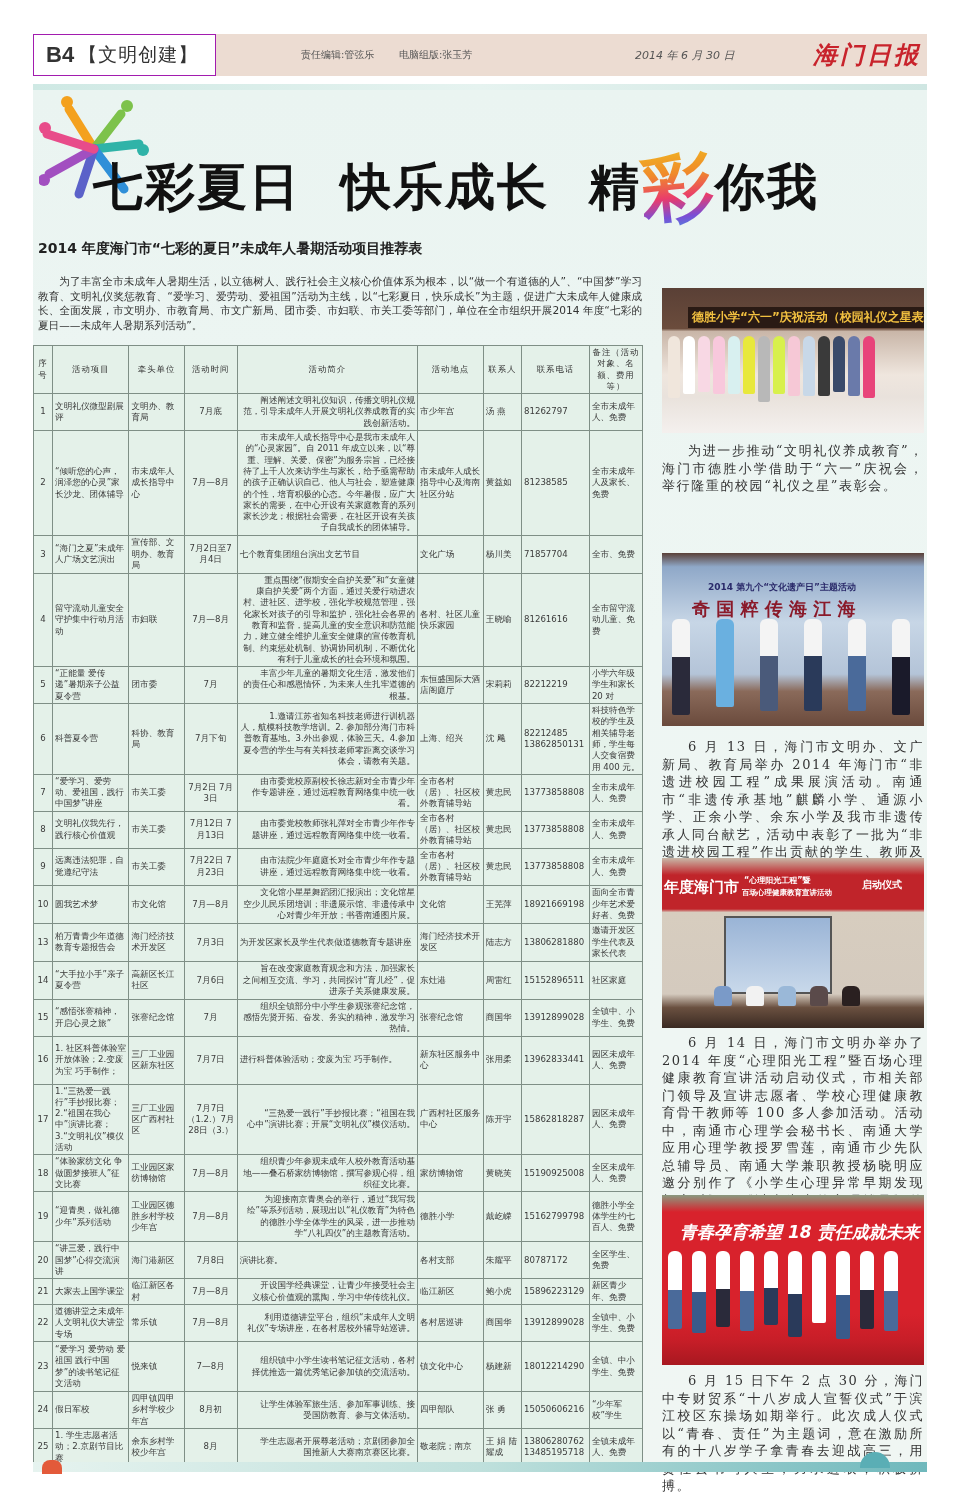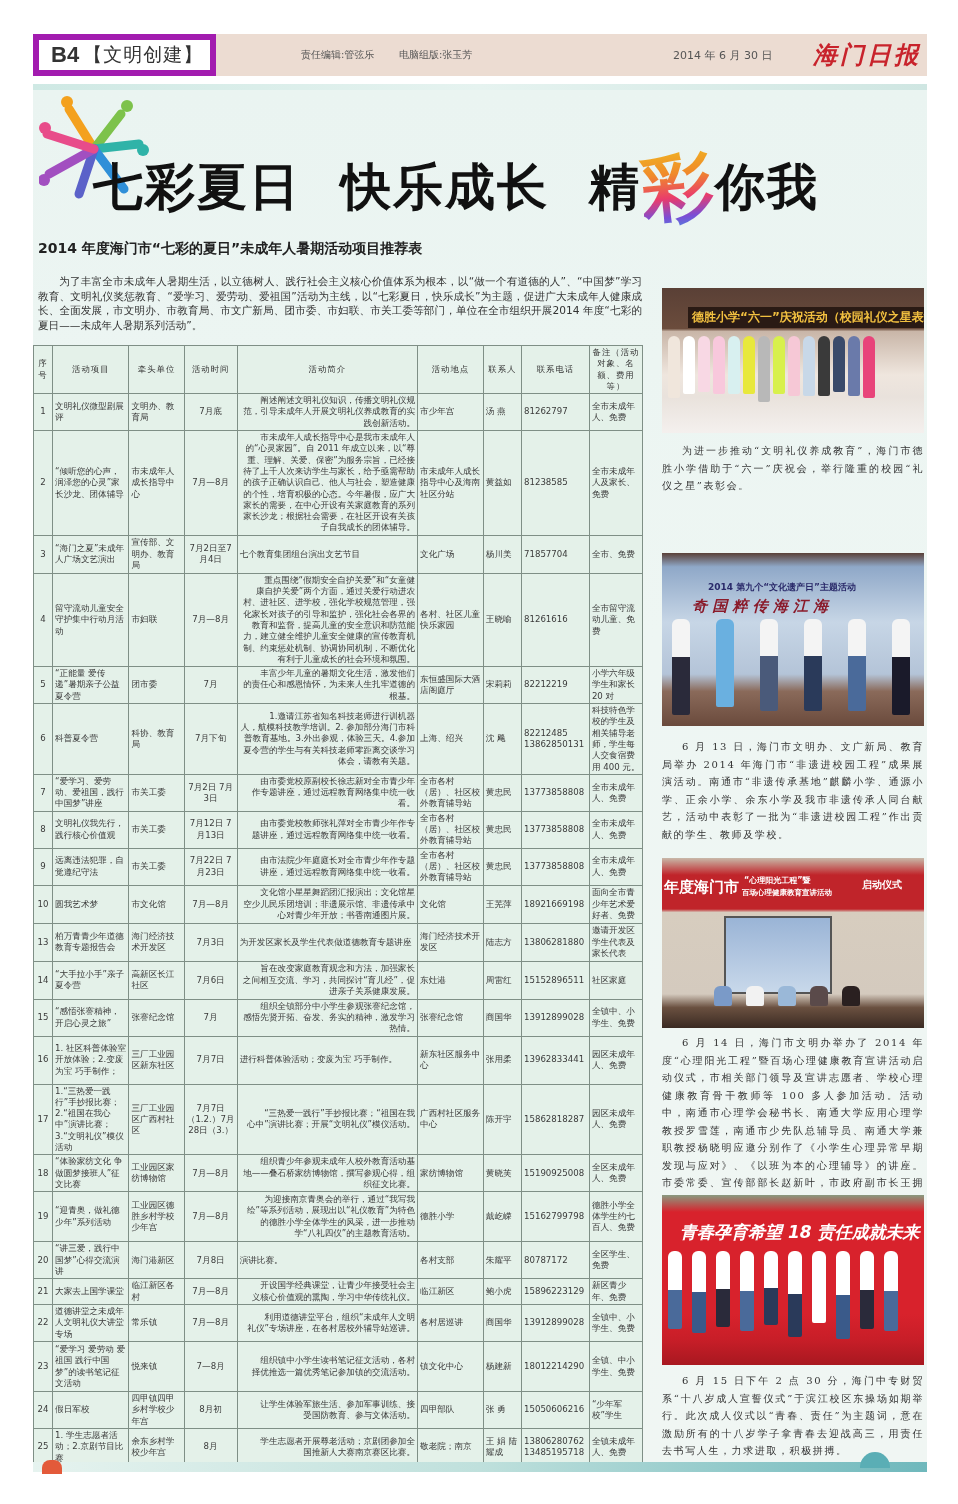--- a/index.html
+++ b/index.html
@@ -1,25 +1,25 @@
 <!DOCTYPE html>
 <html><head>
 <meta charset="utf-8">
 <style>
   * { box-sizing: border-box; margin: 0; padding: 0; }
   html, body { width: 958px; height: 1504px; background: #ffffff; overflow: hidden; }
   body { font-family: "DejaVu Serif", "Liberation Serif", serif; color: #2a2a2a; position: relative; }
 
   .masthead { position: absolute; left: 33px; top: 34px; width: 894px; height: 42px; background: #ecdcd2; }
-  .masthead .pagebox { position: absolute; left: 0; top: 0; width: 183px; height: 42px; background: #fff; border: 6px solid #a21caf; display: flex; align-items: center; padding-left: 12px; }
+  .masthead .pagebox { position: absolute; left: 0; top: 0; width: 183px; height: 42px; background: #fff; border: 1px solid #a21caf; display: flex; align-items: center; padding-left: 12px; }
   .masthead .pageno { font-family: "Liberation Sans", sans-serif; font-weight: bold; font-size: 22px; color: #333; margin-right: 4px; }
   .masthead .section { font-family: "DejaVu Serif", serif; font-size: 19px; color: #333; letter-spacing: 1px; }
   .masthead .editor { position: absolute; left: 268px; top: 14px; font-size: 10px; color: #555; font-family: "DejaVu Sans", sans-serif; }
   .masthead .layout { position: absolute; left: 366px; top: 14px; font-size: 10px; color: #555; font-family: "DejaVu Sans", sans-serif; }
-  .masthead .date { position: absolute; left: 640px; top: 14px; font-size: 11px; color: #555; font-family: "DejaVu Sans", sans-serif; }
+  .masthead .date { position: absolute; left: 602px; top: 14px; font-size: 11px; color: #555; font-family: "DejaVu Sans", sans-serif; font-style: italic; }
   .masthead .logo { position: absolute; left: 780px; top: 5px; font-size: 24px; color: #c8232c; font-style: italic; font-weight: bold; letter-spacing: 3px; font-family: "DejaVu Serif", serif; }
 
   .stripe { position: absolute; left: 33px; top: 84px; width: 894px; height: 6px; background: linear-gradient(90deg, #cfe9e4, #e6f3f0, #cfe6e2); }
 
   .panel { position: absolute; left: 33px; top: 90px; width: 894px; height: 1372px; background: linear-gradient(180deg, #eaf4f1 0%, #eef6f3 40%, #f0f6f3 100%); }
 
   .banner { position: absolute; left: 33px; top: 90px; width: 894px; height: 140px; }
   .banner .star { position: absolute; left: 6px; top: 4px; width: 110px; height: 110px; }
   .banner .headline { position: absolute; left: 60px; top: 42px; font-size: 50px; font-weight: bold; color: #111; letter-spacing: 2px; font-family: "DejaVu Serif", serif; white-space: nowrap; }
   .banner .headline span { display: inline-block; }
@@ -32,21 +32,21 @@
   table.rec { position: absolute; left: 33px; top: 345px; width: 610px; border-collapse: collapse; table-layout: fixed; font-family: "DejaVu Sans", sans-serif; font-size: 8.6px; line-height: 11.3px; color: #3a3a3a; background: #e4f1e9; }
   table.rec th, table.rec td { border: 1px solid #7f8f86; padding: 1px 2px; vertical-align: middle; overflow: hidden; }
   table.rec th { font-weight: normal; text-align: center; font-size: 8.4px; color: #333; letter-spacing: 1px; height: 42px; }
   table.rec td.no { text-align: center; }
   table.rec td.time { text-align: center; }
   table.rec td.phone { text-align: left; }
   table.rec td.desc { text-indent: 2em; text-align: right; }
   table.rec td.plain { text-indent: 0; }
 
   .photo { position: absolute; left: 662px; width: 262px; overflow: hidden; }
-  .caption { position: absolute; left: 662px; width: 262px; font-size: 10px; line-height: 17.5px; color: #333; text-indent: 2em; letter-spacing: 1.6px; text-align: justify; font-family: "DejaVu Serif", serif; }
+  .caption { position: absolute; left: 662px; width: 262px; font-size: 13px; line-height: 17.5px; color: #333; text-indent: 2em; letter-spacing: 1.6px; text-align: justify; font-family: "DejaVu Serif", serif; }
 
   .p1 { top: 288px; height: 145px; background: linear-gradient(180deg, #5a4036 0%, #6b4c3c 28%, #c9b6a8 30%, #efe6de 60%, #e9e2dc 75%, #f4f0ee 100%); }
   .p2 { top: 553px; height: 173px; background: linear-gradient(180deg, #5a4038 0%, #8fa8c8 8%, #c7d6e6 40%, #b4c4d8 70%, #8a6a5a 80%, #6a4a3c 100%); }
   .p3 { top: 858px; height: 170px; background: linear-gradient(180deg, #c8b8a8 0%, #c0242a 10%, #c0242a 30%, #d7cdbf 32%, #d4cabe 80%, #6a5040 88%, #3a2a22 100%); }
   .p4 { top: 1195px; height: 170px; background: linear-gradient(180deg, #8a9a80 0%, #d8222c 10%, #d8222c 70%, #c81e28 85%, #a81820 100%); }
 
   .ptext { position: absolute; font-family: "DejaVu Sans", sans-serif; font-weight: bold; white-space: nowrap; }
 
   .people { position: absolute; display: flex; gap: 3px; }
   .person { width: 12px; border-radius: 6px 6px 2px 2px; }
@@ -395,21 +395,21 @@
     <div class="person" style="height:60px;background:#3a3a3a"></div>
     <div class="person" style="height:56px;background:#3a4a6a"></div>
     <div class="person" style="height:60px;background:#6a7aaa"></div>
     <div class="person" style="height:62px;background:#e8447a"></div>
   </div>
 </div>
 <p class="caption" style="top:442px;">为进一步推动“文明礼仪养成教育”，海门市德胜小学借助于“六一”庆祝会，举行隆重的校园“礼仪之星”表彰会。</p>
 
 <div class="photo p2">
   <div class="ptext" style="left:46px;top:28px;font-size:9px;color:#2a2a6a;">2014 第九个“文化遗产日”主题活动</div>
-  <div class="ptext" style="left:30px;top:44px;font-size:15px;color:#8a1a2a;font-style:italic;">奇 国 粹  传 海 江 海</div>
+  <div class="ptext" style="left:30px;top:44px;font-size:18px;color:#8a1a2a;">奇 国 粹  传 海 江 海</div>
   <div class="people" style="left:10px;top:66px;gap:26px;">
     <div class="person" style="width:18px;height:96px;background:linear-gradient(#f4f4f4 40%,#2a2a3a 40%)"></div>
     <div class="person" style="width:18px;height:88px;background:#6ab0e0"></div>
     <div class="person" style="width:18px;height:92px;background:linear-gradient(#f4f4f4 40%,#4a5a7a 40%)"></div>
     <div class="person" style="width:18px;height:92px;background:linear-gradient(#f4f4f4 40%,#2a3a5a 40%)"></div>
     <div class="person" style="width:18px;height:92px;background:linear-gradient(#f4f4f4 40%,#4a6a9a 40%)"></div>
     <div class="person" style="width:18px;height:96px;background:linear-gradient(#f4f4f4 40%,#1a1a2a 40%)"></div>
   </div>
 </div>
 <p class="caption" style="top:738px;">6 月 13 日，海门市文明办、文广新局、教育局举办 2014 年海门市“非遗进校园工程”成果展演活动。南通市“非遗传承基地”麒麟小学、通源小学、正余小学、余东小学及我市非遗传承人同台献艺，活动中表彰了一批为“非遗进校园工程”作出贡献的学生、教师及学校。</p>

